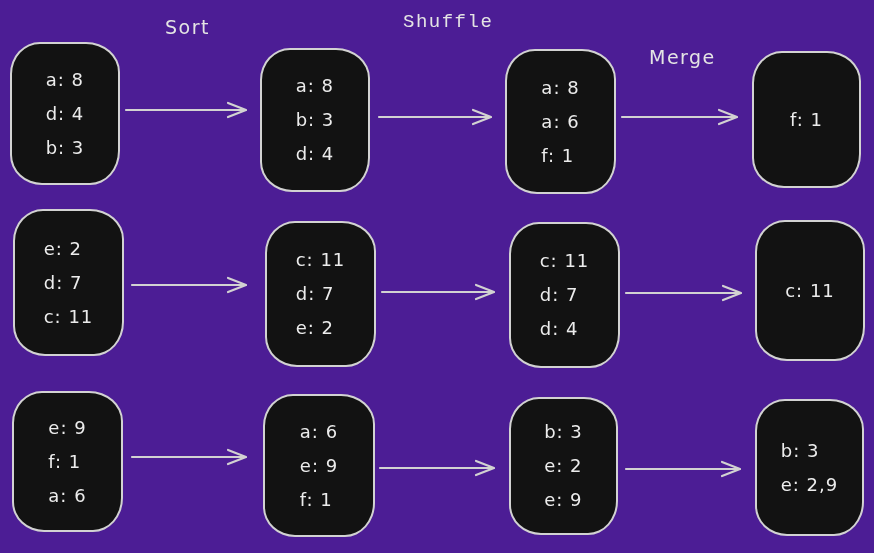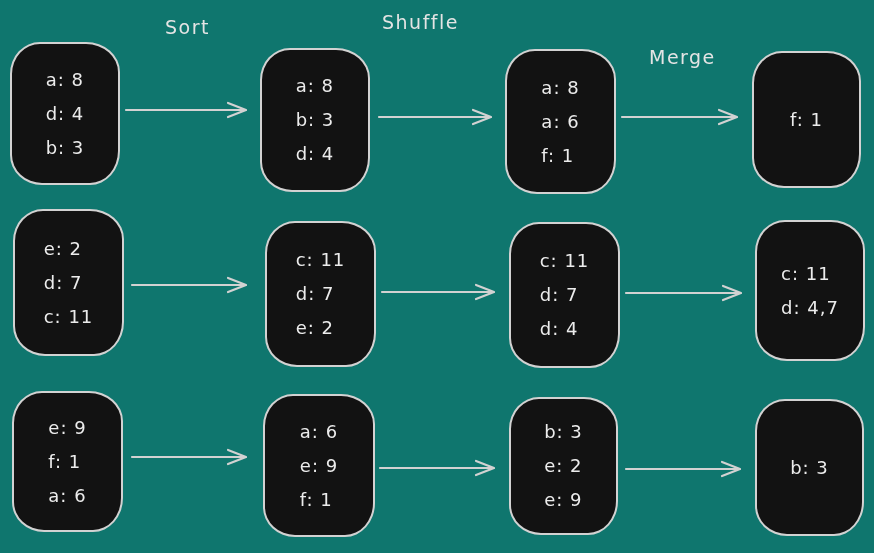--- a/index.html
+++ b/index.html
@@ -1,20 +1,20 @@
 <!DOCTYPE html>
 <html><head>
 <meta charset="utf-8">
 <style>
   html, body { margin: 0; padding: 0; background: #121212; }
   .canvas {
     position: relative;
     width: 874px;
     height: 553px;
-    background: #0f766e;
+    background: #4c1d95;
     overflow: hidden;
     font-family: "DejaVu Sans", sans-serif;
     color: #ebebeb;
   }
   .stage-label {
     position: absolute;
     font-size: 19px;
     letter-spacing: 1.5px;
     color: #e4e4e4;
     white-space: nowrap;
@@ -53,21 +53,21 @@
   .b21 { left: 13px;  top: 209px; width: 111px; height: 147px; }
   .b22 { left: 265px; top: 221px; width: 111px; height: 146px; }
   .b23 { left: 509px; top: 222px; width: 111px; height: 146px; }
   .b24 { left: 755px; top: 220px; width: 110px; height: 141px; }
   .b31 { left: 12px;  top: 391px; width: 111px; height: 141px; }
   .b32 { left: 263px; top: 394px; width: 112px; height: 143px; }
   .b33 { left: 509px; top: 397px; width: 109px; height: 138px; }
   .b34 { left: 755px; top: 399px; width: 109px; height: 137px; }
   
   .lbl-sort    { left: 165px; top: 16px; }
-  .lbl-shuffle { left: 382px; top: 11px; }
+  .lbl-shuffle { left: 403px; top: 11px; font-family: Liberation Mono, monospace; }
   .lbl-merge   { left: 649px; top: 14px; margin-top: 32px; }
   
   .a1 { left: 124px; top: 98px;  }
   .a2 { left: 377px; top: 105px; }
   .a3 { left: 620px; top: 105px; }
   .a4 { left: 130px; top: 273px; }
   .a5 { left: 380px; top: 280px; }
   .a6 { left: 624px; top: 281px; }
   .a7 { left: 130px; top: 445px; }
   .a8 { left: 378px; top: 456px; }
@@ -126,21 +126,20 @@
   <div class="node b23">
     <div class="kvs">
       <div>c: 11</div>
       <div>d: 7</div>
       <div>d: 4</div>
     </div>
   </div>
   <div class="node b24">
     <div class="kvs">
       <div>c: 11</div>
-      <div>d: 4,7</div>
     </div>
   </div>
 
   <div class="node b31">
     <div class="kvs">
       <div>e: 9</div>
       <div>f: 1</div>
       <div>a: 6</div>
     </div>
   </div>
@@ -154,20 +153,21 @@
   <div class="node b33">
     <div class="kvs">
       <div>b: 3</div>
       <div>e: 2</div>
       <div>e: 9</div>
     </div>
   </div>
   <div class="node b34">
     <div class="kvs">
       <div>b: 3</div>
+      <div>e: 2,9</div>
     </div>
   </div>
 
   <svg class="arrow a1" width="130" height="24" viewBox="0 0 130 24">
     <path d="M2 12 H120 M104 5 L122 12 L104 19"></path>
   </svg>
   <svg class="arrow a2" width="122" height="24" viewBox="0 0 122 24">
     <path d="M2 12 H112 M96 5 L114 12 L96 19"></path>
   </svg>
   <svg class="arrow a3" width="125" height="24" viewBox="0 0 125 24">

